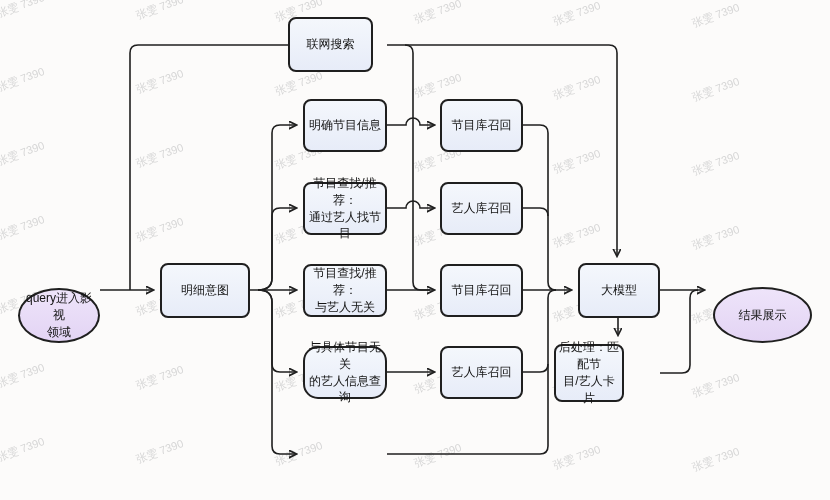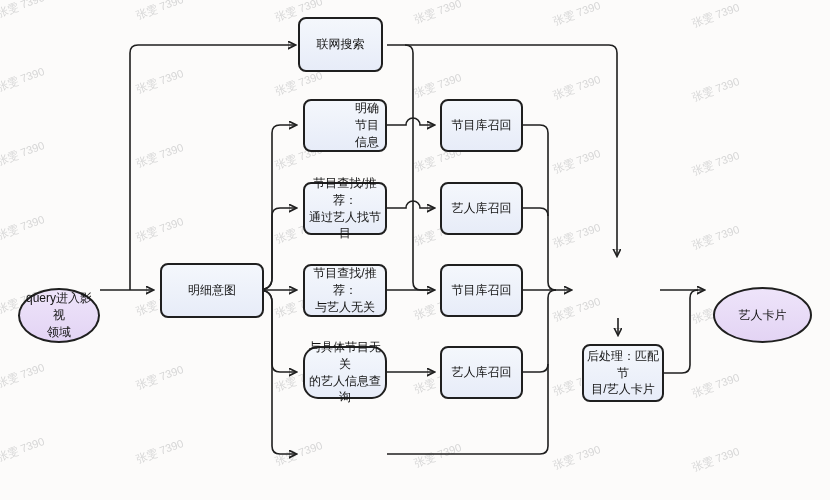--- a/index.html
+++ b/index.html
@@ -147,43 +147,44 @@
     <path d="M 660 290 H 704" marker-end="url(#arrow)"></path>
 
     <path d="M 618 318 V 335" marker-end="url(#arrow)"></path>
 
     <path d="M 660 373 H 682 Q 690 373 690 365 V 298 Q 690 290 698 290"></path>
   </svg>
 
   <div class="node ellipse" style="left:18px;top:263px;width:82px;height:55px;">query进入影视
 领域</div>
 
-  <div class="node rect" style="left:160px;top:263px;width:104px;height:55px;">明细意图</div>
+  <div class="node rect" style="left:160px;top:263px;width:90px;height:55px;">明细意图</div>
 
-  <div class="node rect" style="left:298px;top:17px;width:85px;height:55px;">联网搜索</div>
+  <div class="node rect" style="left:288px;top:17px;width:85px;height:55px;">联网搜索</div>
 
-  <div class="node rect" style="left:303px;top:99px;width:84px;height:53px;padding-left:46px;">明确节目信息</div>
+  <div class="node rect" style="left:303px;top:99px;width:84px;height:53px;">明确节目信息</div>
 
   <div class="node rect" style="left:303px;top:182px;width:84px;height:53px;">节目查找/推荐：
 通过艺人找节目</div>
 
   <div class="node rect" style="left:303px;top:264px;width:84px;height:53px;">节目查找/推荐：
 与艺人无关</div>
 
   <div class="node rect" style="left:303px;top:346px;width:84px;height:53px;border-radius:15px;">与具体节目无关
 的艺人信息查询</div>
 
 
   <div class="node rect" style="left:440px;top:99px;width:83px;height:53px;">节目库召回</div>
 
   <div class="node rect" style="left:440px;top:182px;width:83px;height:53px;">艺人库召回</div>
 
   <div class="node rect" style="left:440px;top:264px;width:83px;height:53px;">节目库召回</div>
 
   <div class="node rect" style="left:440px;top:346px;width:83px;height:53px;">艺人库召回</div>
 
+  <div class="node rect" style="left:578px;top:263px;width:82px;height:55px;">大模型</div>
 
-  <div class="node rect" style="left:582px;top:344px;width:82px;height:58px;">后处理：匹配节
+  <div class="node rect" style="left:554px;top:344px;width:70px;height:58px;">后处理：匹配节
 目/艺人卡片</div>
 
-  <div class="node ellipse" style="left:713px;top:262px;width:99px;height:56px;">艺人卡片</div>
+  <div class="node ellipse" style="left:713px;top:262px;width:99px;height:56px;">结果展示</div>
 
 </div>
 
 </body></html>

